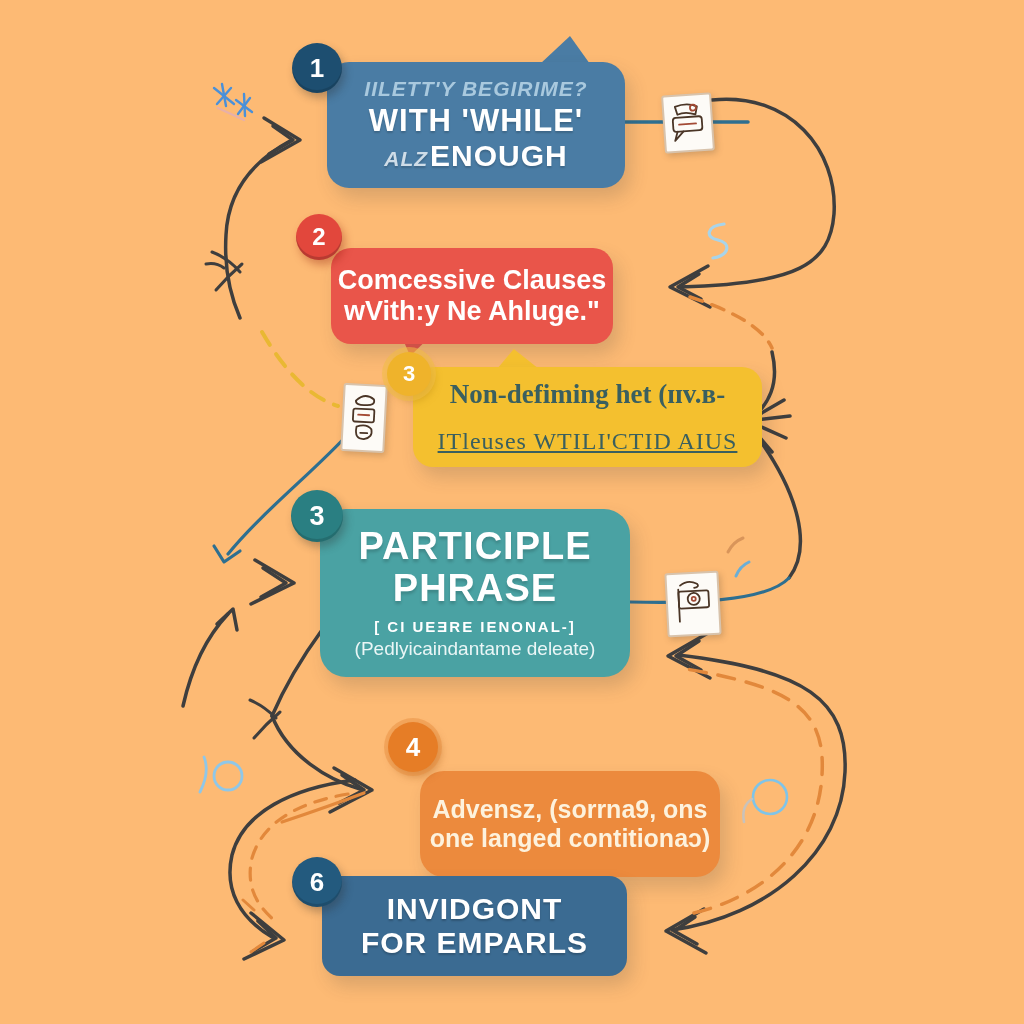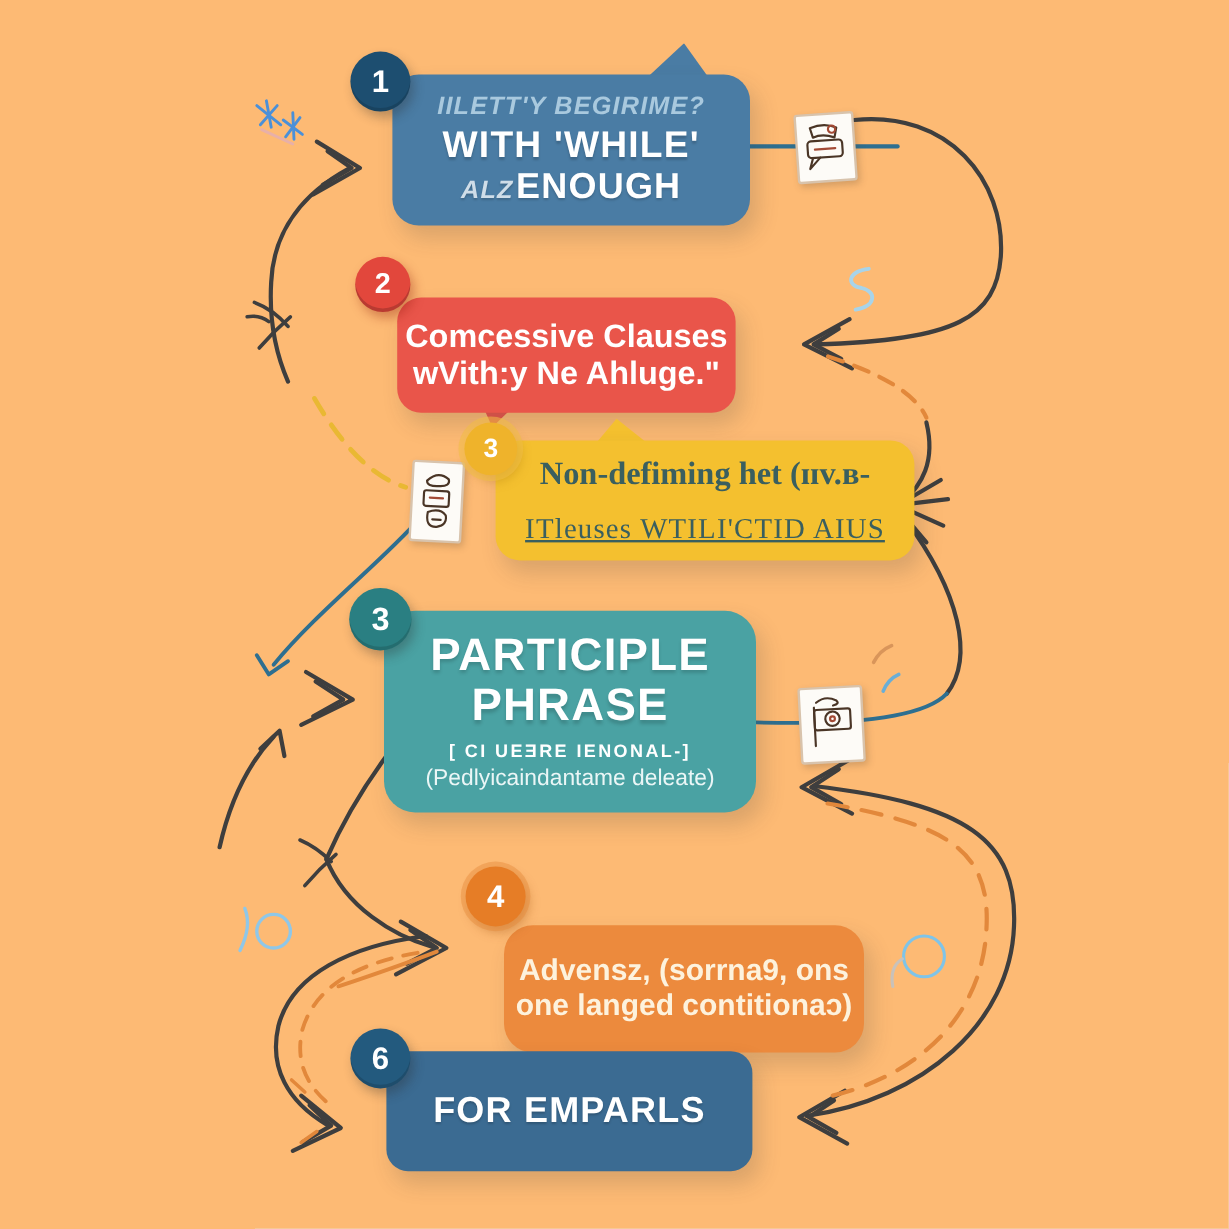--- a/index.html
+++ b/index.html
@@ -199,20 +199,21 @@
   <div class="badge badge4">3</div>
 
   <div class="tail tail5"></div>
   <div class="bubble b5">
     <div class="l1">Advensz, (sorrna9, ons</div>
     <div class="l2">one langed contitionaɔ)</div>
   </div>
   <div class="badge badge5">4</div>
 
   <div class="bubble b6">
+    <div class="l1">INVIDGONT</div>
     <div class="l2">FOR EMPARLS</div>
   </div>
   <div class="badge badge6">6</div>
 
   <div class="note noteA">
     <svg width="40" height="48" viewBox="0 0 40 48" fill="none" stroke="#4a3526" stroke-width="1.8" stroke-linecap="round" stroke-linejoin="round">
       <path d="M 8,7 Q 20,3 30,8 L 28,16 Q 18,12 10,15 Z"></path>
       <circle cx="26" cy="9" r="3" stroke="#a34a35"></circle>
       <rect x="5" y="18" width="29" height="14" rx="3"></rect>
       <path d="M 11,25 H 28" stroke="#a34a35"></path>

